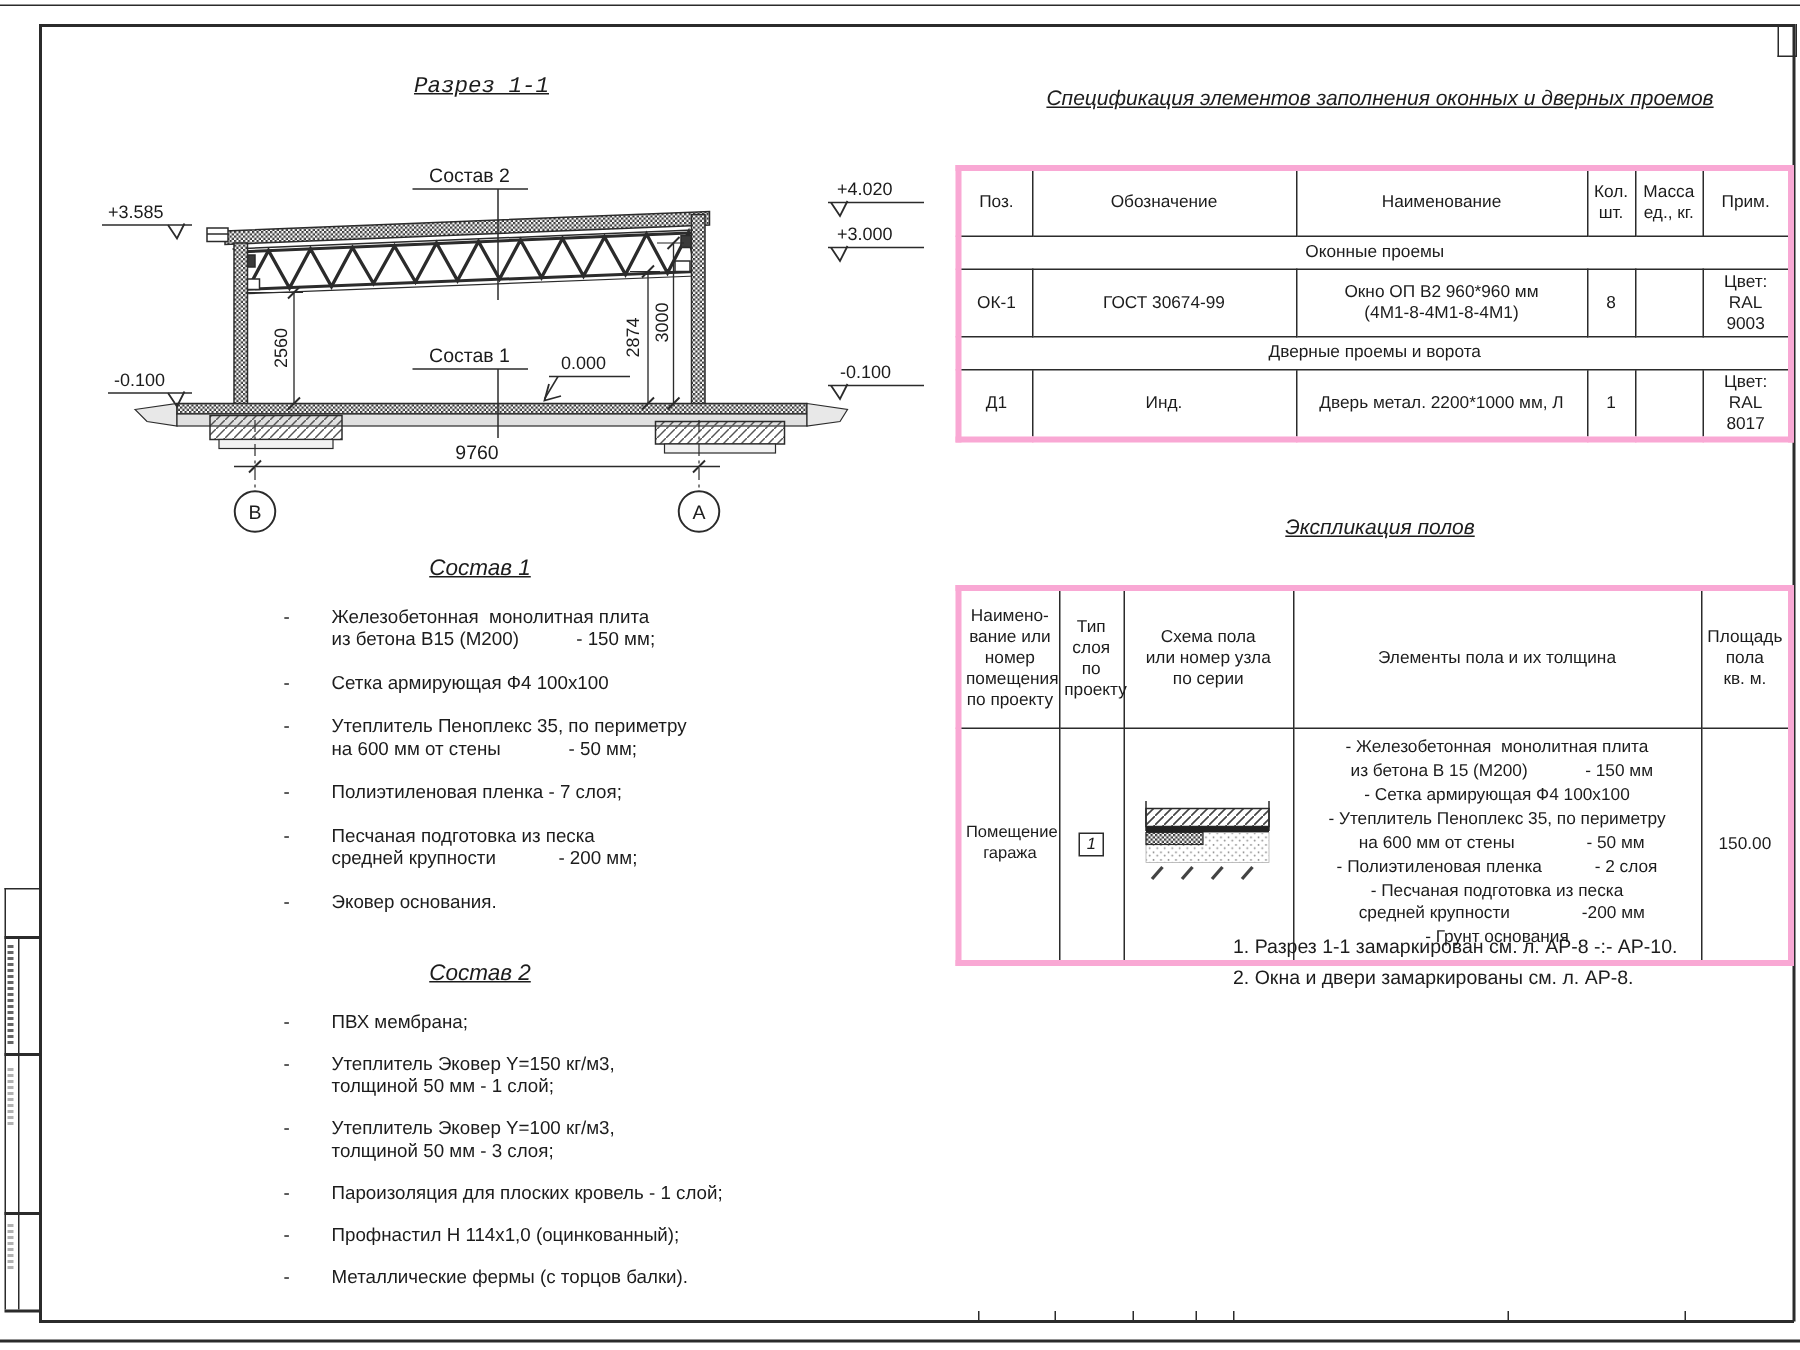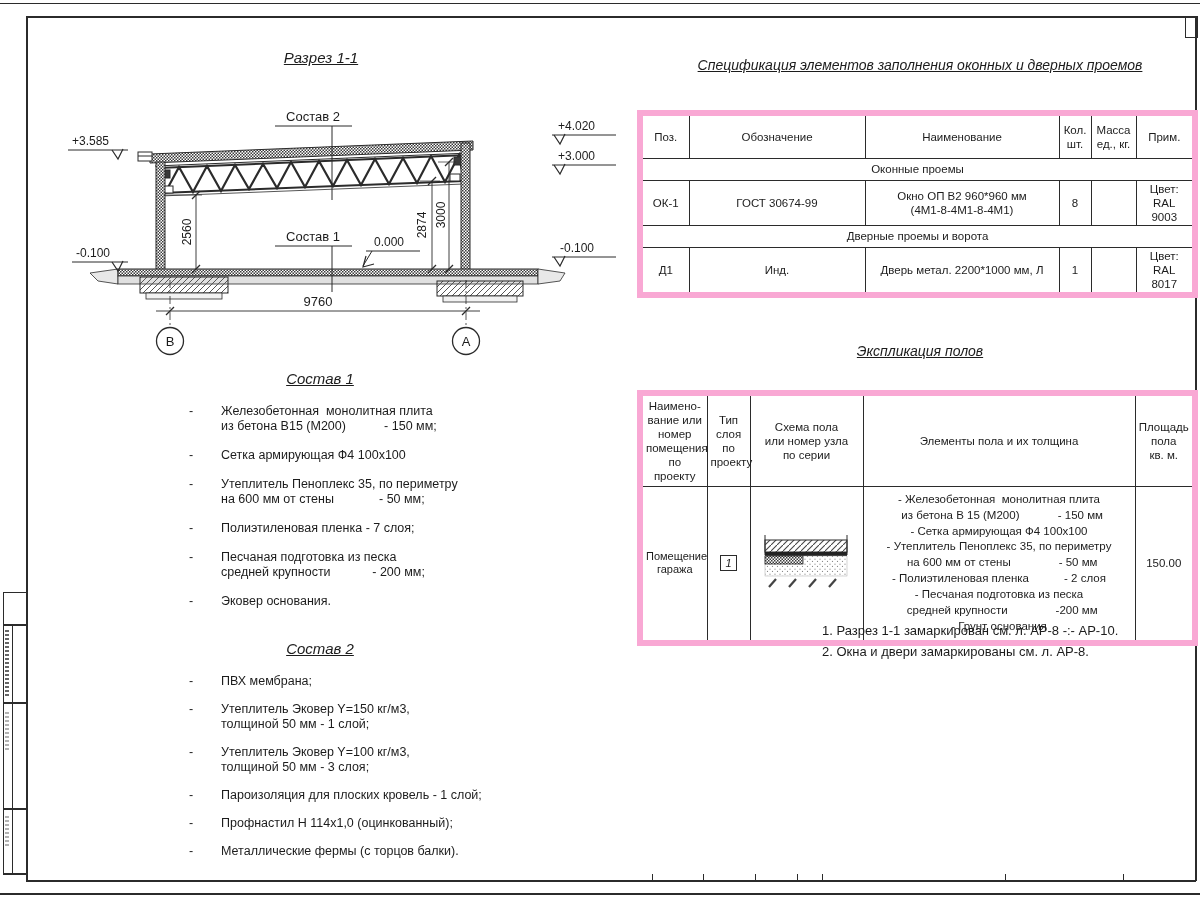--- a/index.html
+++ b/index.html
@@ -4,21 +4,21 @@
 <style>
   html,body{margin:0;padding:0;background:#fff;}
   body{width:1200px;height:900px;position:relative;font-family:"Liberation Sans",sans-serif;color:#1c1c1c;overflow:hidden;}
   .abs{position:absolute;}
   .ln{position:absolute;background:#2b2b2b;}
   .dwg-title{position:absolute;font-style:italic;text-decoration:underline;text-align:center;color:#1c1c1c;}
   .pre{white-space:pre-line;}
   .prew{white-space:pre-wrap;}
   table.gost{border-collapse:collapse;table-layout:fixed;font-size:11.5px;color:#1c1c1c;}
   table.gost td{border:1.5px solid #2b2b2b;text-align:center;vertical-align:middle;padding:1px 3px;line-height:1.22;}
-  table.gost{border:6px solid #f9a8d4;}
+  table.gost{border:4px solid #f9a8d4;}
   td.tl{text-align:left;padding-left:5px;}
   .comp-list{position:absolute;width:330px;font-size:12.5px;}
   .comp-item{display:flex;margin-bottom:14px;line-height:15px;}
   .comp-item .dash{width:32px;flex:none;padding-left:4px;}
   .notes{position:absolute;font-size:13px;line-height:21px;}
   .tinytxt{position:absolute;width:4px;background:repeating-linear-gradient(to bottom,#666 0 2px,transparent 2px 4px);}
   .typebox{display:inline-block;border:1px solid #2b2b2b;padding:0 4px;font-size:11px;line-height:14px;font-style:italic;}
   svg text{fill:#1c1c1c;}
 </style>
 </head>
@@ -44,21 +44,21 @@
 <div class="tinytxt" style="left:5px;top:816px;height:30px;opacity:.5;"></div>
 
 <div class="ln" style="left:652px;top:874px;width:1px;height:6px;"></div>
 <div class="ln" style="left:703px;top:874px;width:1px;height:6px;"></div>
 <div class="ln" style="left:755px;top:874px;width:1px;height:6px;"></div>
 <div class="ln" style="left:797px;top:874px;width:1px;height:6px;"></div>
 <div class="ln" style="left:822px;top:874px;width:1px;height:6px;"></div>
 <div class="ln" style="left:1005px;top:874px;width:1px;height:6px;"></div>
 <div class="ln" style="left:1123px;top:874px;width:1px;height:6px;"></div>
 
-<div class="dwg-title" style="left:251px;top:49px;width:140px;font-size:15px;">Разрез 1-1</div>
+<div class="dwg-title" style="left:251px;top:49px;width:140px;font-size:15px;font-family:Liberation Mono, monospace;">Разрез 1-1</div>
 
 <svg class="abs" style="left:60px;top:40px;" width="570" height="320" viewBox="0 0 570 320">
   <defs>
     <pattern id="chk" width="3" height="3" patternUnits="userSpaceOnUse">
       <rect width="3" height="3" fill="#fff"></rect>
       <rect width="1.5" height="1.5" fill="#3a3a3a"></rect>
       <rect x="1.5" y="1.5" width="1.5" height="1.5" fill="#3a3a3a"></rect>
     </pattern>
     <pattern id="diag" width="6" height="6" patternUnits="userSpaceOnUse">
       <path d="M0,6 L6,0" stroke="#555" stroke-width="1"></path>

